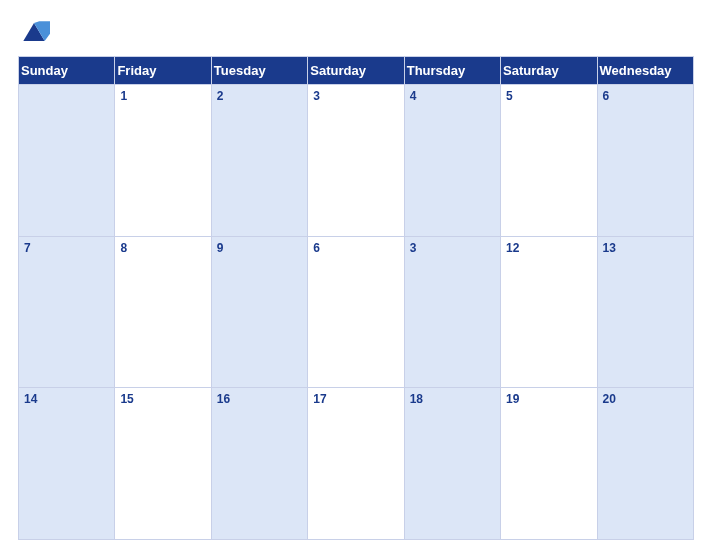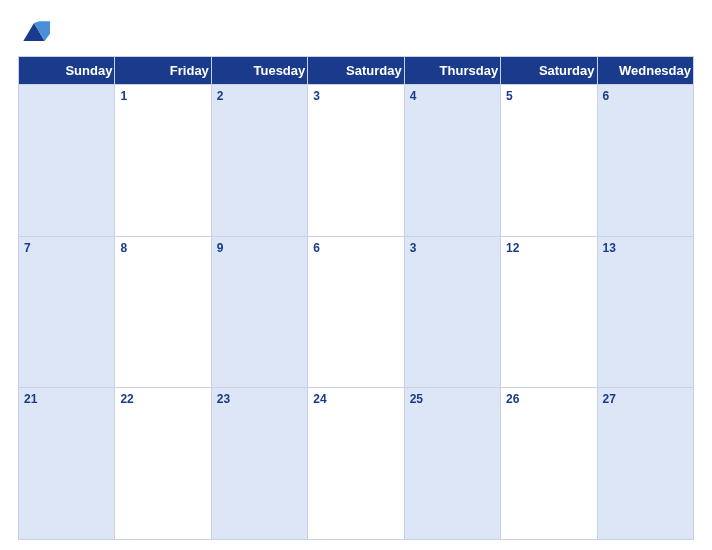--- a/index.html
+++ b/index.html
@@ -52,21 +52,21 @@
       width: 100%;
       border-collapse: collapse;
       flex: 1;
       margin-top: 4px;
     }
     .calendar-table thead tr th {
       background-color: #1a3a8c;
       color: #fff;
       font-size: 13px;
       font-weight: bold;
-      text-align: right;
+      text-align: left;
       padding: 6px 2px;
       border: 1px solid #c8d0e8;
     }
     .calendar-table tbody tr td {
       border: 1px solid #c8d0e8;
       vertical-align: top;
       padding: 3px 5px;
       height: 70px;
       width: calc(100% / 7);
       font-size: 13px;
@@ -128,22 +128,22 @@
       <tr>
         <td class="blue-bg"><span class="day-num">7</span></td>
         <td class="white-bg"><span class="day-num">8</span></td>
         <td class="blue-bg"><span class="day-num">9</span></td>
         <td class="white-bg"><span class="day-num">6</span></td>
         <td class="blue-bg"><span class="day-num">3</span></td>
         <td class="white-bg"><span class="day-num">12</span></td>
         <td class="blue-bg"><span class="day-num">13</span></td>
       </tr>
       <tr>
-        <td class="blue-bg"><span class="day-num">21</span></td>
-        <td class="white-bg"><span class="day-num">22</span></td>
-        <td class="blue-bg"><span class="day-num">23</span></td>
-        <td class="white-bg"><span class="day-num">24</span></td>
-        <td class="blue-bg"><span class="day-num">25</span></td>
-        <td class="white-bg"><span class="day-num">26</span></td>
-        <td class="blue-bg"><span class="day-num">27</span></td>
+        <td class="blue-bg"><span class="day-num">14</span></td>
+        <td class="white-bg"><span class="day-num">15</span></td>
+        <td class="blue-bg"><span class="day-num">16</span></td>
+        <td class="white-bg"><span class="day-num">17</span></td>
+        <td class="blue-bg"><span class="day-num">18</span></td>
+        <td class="white-bg"><span class="day-num">19</span></td>
+        <td class="blue-bg"><span class="day-num">20</span></td>
       </tr>
     </tbody>
 </table>
 
 </body></html>

